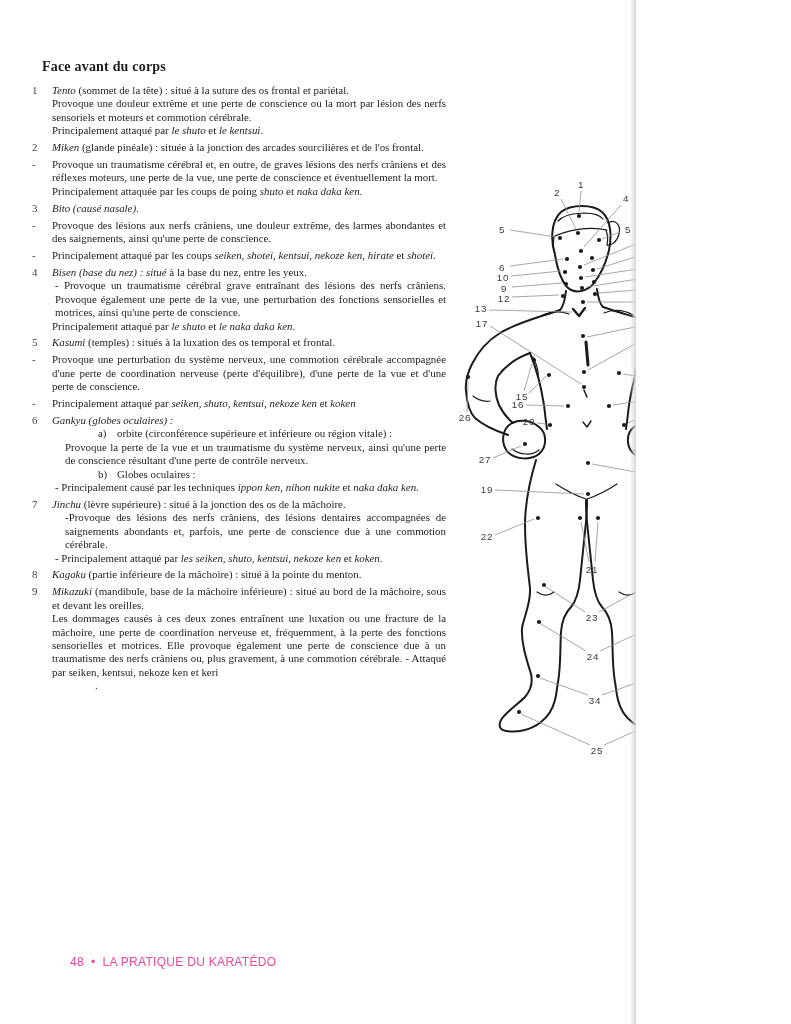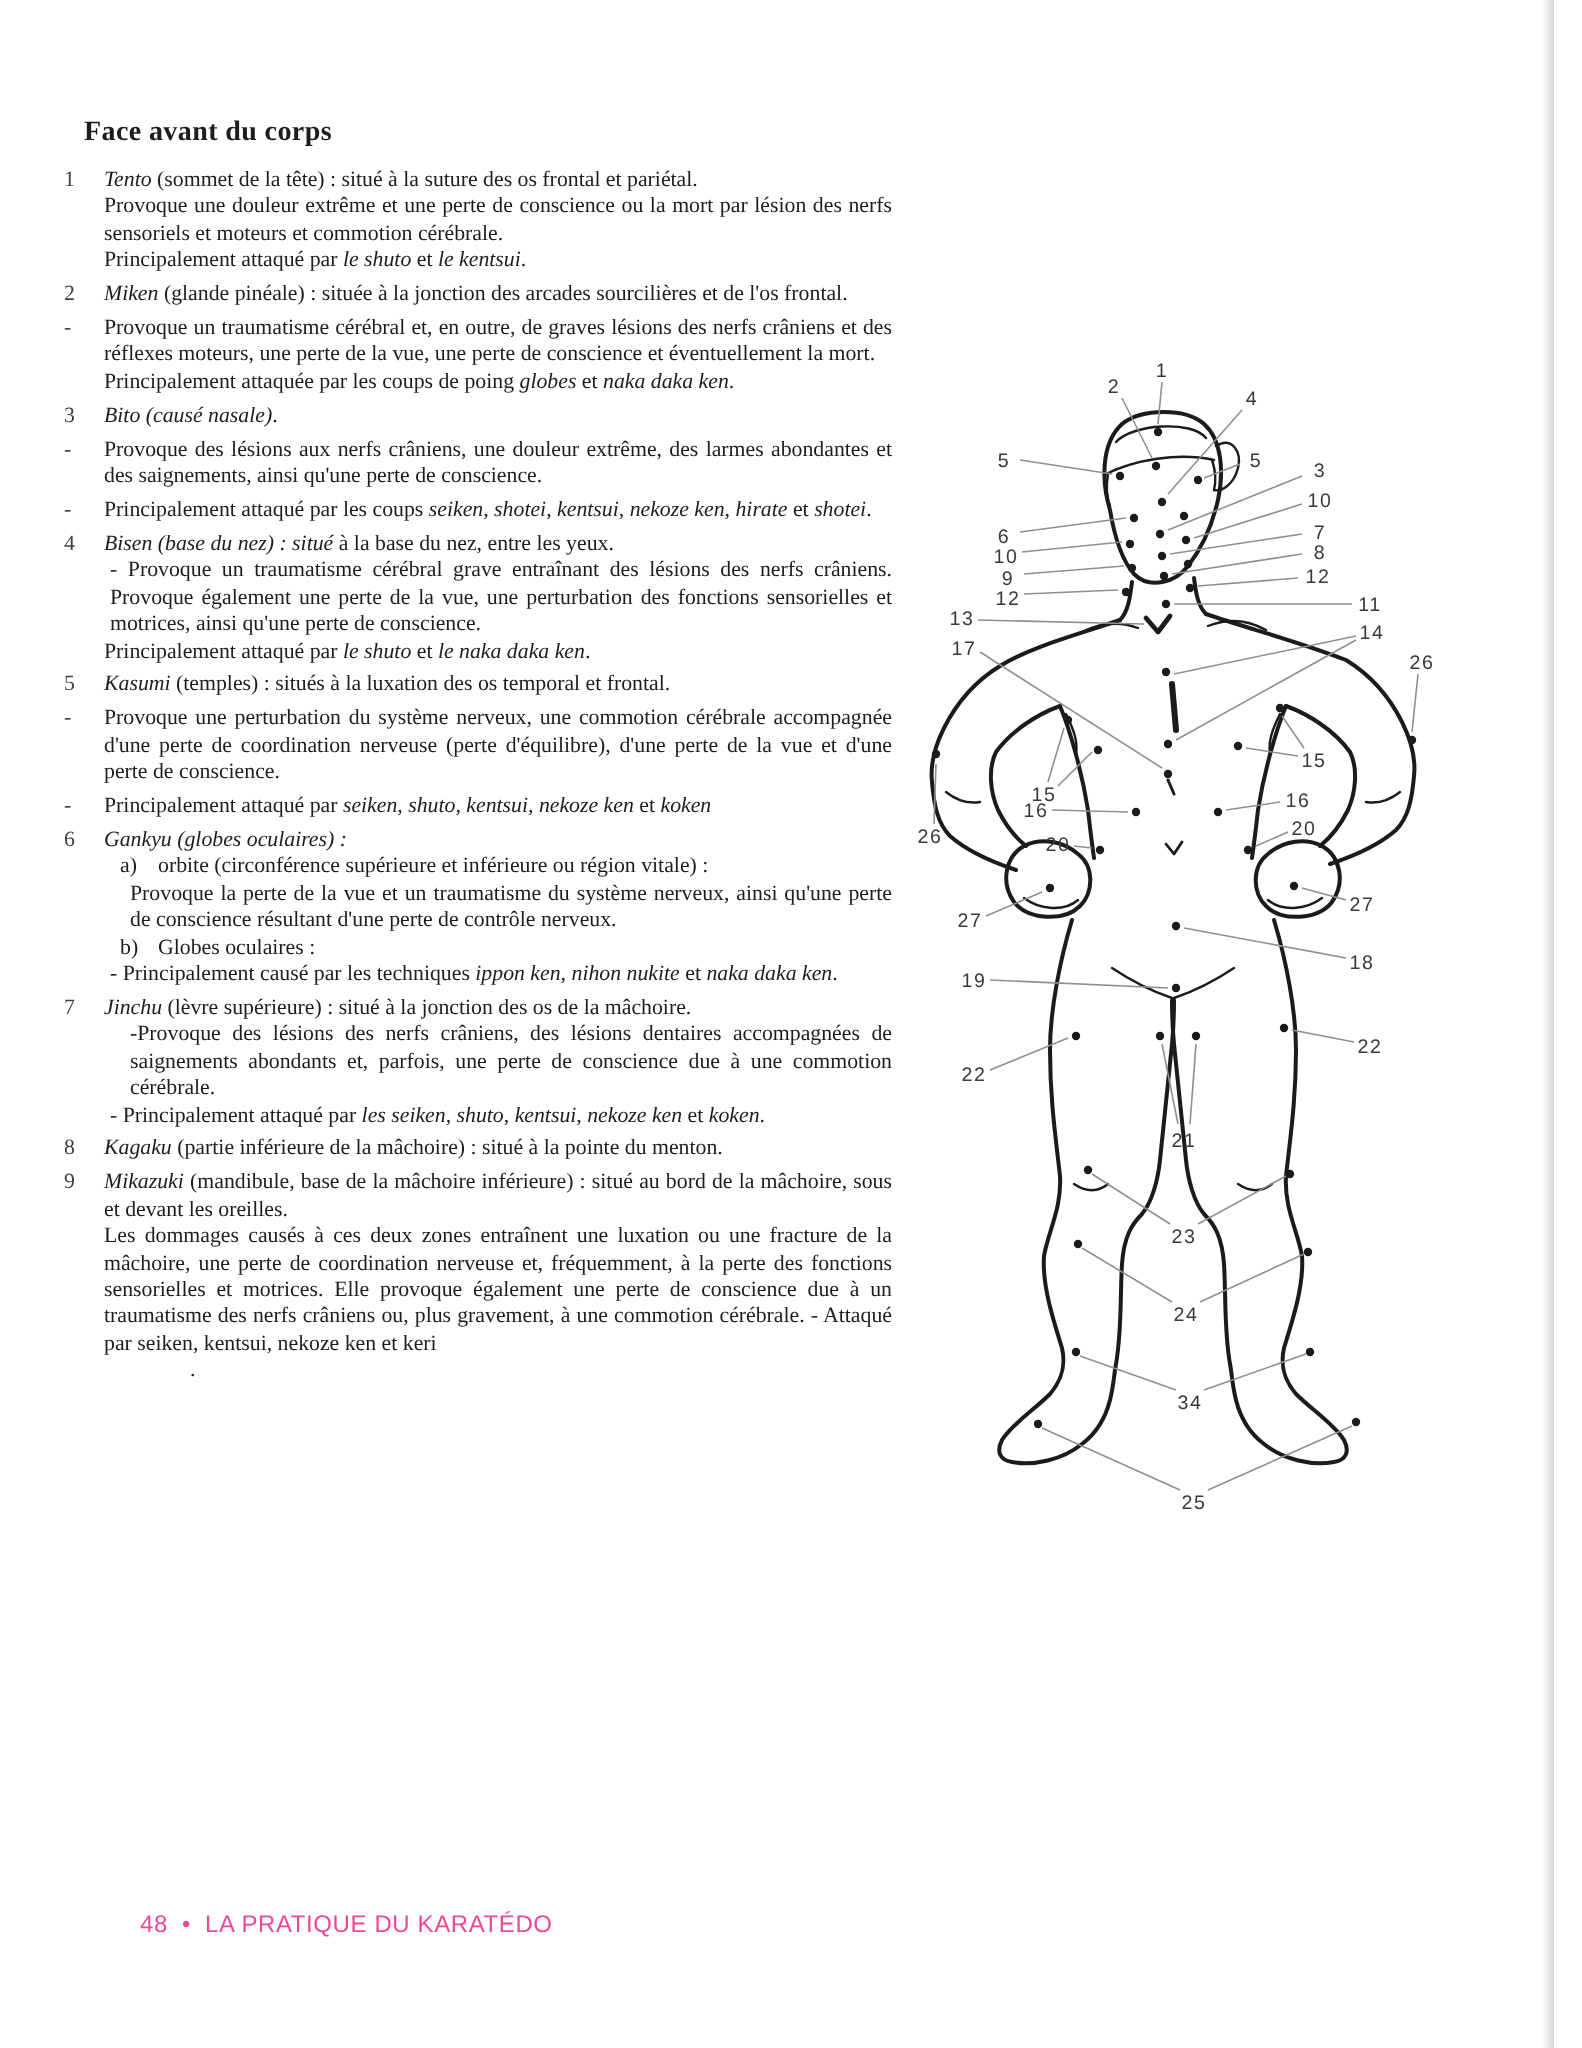--- a/index.html
+++ b/index.html
@@ -1,27 +1,27 @@
 <!DOCTYPE html>
 <html><head>
 <meta charset="utf-8">
 <style>
   html,body{margin:0;padding:0;background:#ffffff;}
-  .page{position:relative;width:777px;height:1024px;background:#ffffff;overflow:hidden;
+  .page{position:relative;width:636px;height:1024px;background:#ffffff;overflow:hidden;
         font-family:"Liberation Serif",serif;color:#1d1d1d;}
   .scan-edge{position:absolute;top:0;right:0;width:6px;height:100%;
              background:linear-gradient(to right,rgba(255,255,255,0),#d7d7d7);}
   .title{position:absolute;left:42px;top:59px;font-size:14px;font-weight:700;letter-spacing:.2px;}
   .text-col{position:absolute;left:52px;top:84px;width:394px;}
   .row{position:relative;margin-bottom:3.5px;}
   .marker{position:absolute;left:-20px;top:0;font-size:10.9px;color:#3f3f3f;}
   .block{font-size:10.9px;line-height:13.4px;text-align:justify;}
   .sublabel{display:inline-block;width:19px;}
   .it{font-style:italic;}
-  .b-ind1{padding-left:8px;}
+  .b-ind1{padding-left:8px;margin-left:38px;}
   .b-ind2{padding-left:13px;}
   .b-ind3{padding-left:3px;}
   .b-ind4{padding-left:43px;}
   .figure{position:absolute;left:440px;top:160px;width:351px;height:640px;}
   .figure svg{width:100%;height:100%;}
   .footer{position:absolute;left:70px;top:955px;font-family:"Liberation Sans",sans-serif;
           font-size:12px;color:#ec4899;letter-spacing:.3px;}
   .footer .sep{margin:0 7px;}
 </style>
 </head>
@@ -37,21 +37,21 @@
         <div class="block b-ind0"><span>Provoque une douleur extrême et une perte de conscience ou la mort par lésion des nerfs sensoriels et moteurs et commotion cérébrale.</span></div>
         <div class="block b-ind0"><span>Principalement attaqué par </span><span class="it">le shuto</span><span> et </span><span class="it">le kentsui</span><span>.</span></div>
       </div>
       <div class="row">
         <span class="marker">2</span>
         <div class="block b-ind0"><span class="it">Miken</span><span> (glande pinéale) : située à la jonction des arcades sourcilières et de l'os frontal.</span></div>
       </div>
       <div class="row">
         <span class="marker">-</span>
         <div class="block b-ind0"><span>Provoque un traumatisme cérébral et, en outre, de graves lésions des nerfs crâniens et des réflexes moteurs, une perte de la vue, une perte de conscience et éventuellement la mort.</span></div>
-        <div class="block b-ind0"><span>Principalement attaquée par les coups de poing </span><span class="it">globes</span><span> et </span><span class="it">naka daka ken</span><span>.</span></div>
+        <div class="block b-ind0"><span>Principalement attaquée par les coups de poing </span><span class="it">shuto</span><span> et </span><span class="it">naka daka ken</span><span>.</span></div>
       </div>
       <div class="row">
         <span class="marker">3</span>
         <div class="block b-ind0"><span class="it">Bito (causé nasale)</span><span>.</span></div>
       </div>
       <div class="row">
         <span class="marker">-</span>
         <div class="block b-ind0"><span>Provoque des lésions aux nerfs crâniens, une douleur extrême, des larmes abondantes et des saignements, ainsi qu'une perte de conscience.</span></div>
       </div>
       <div class="row">

